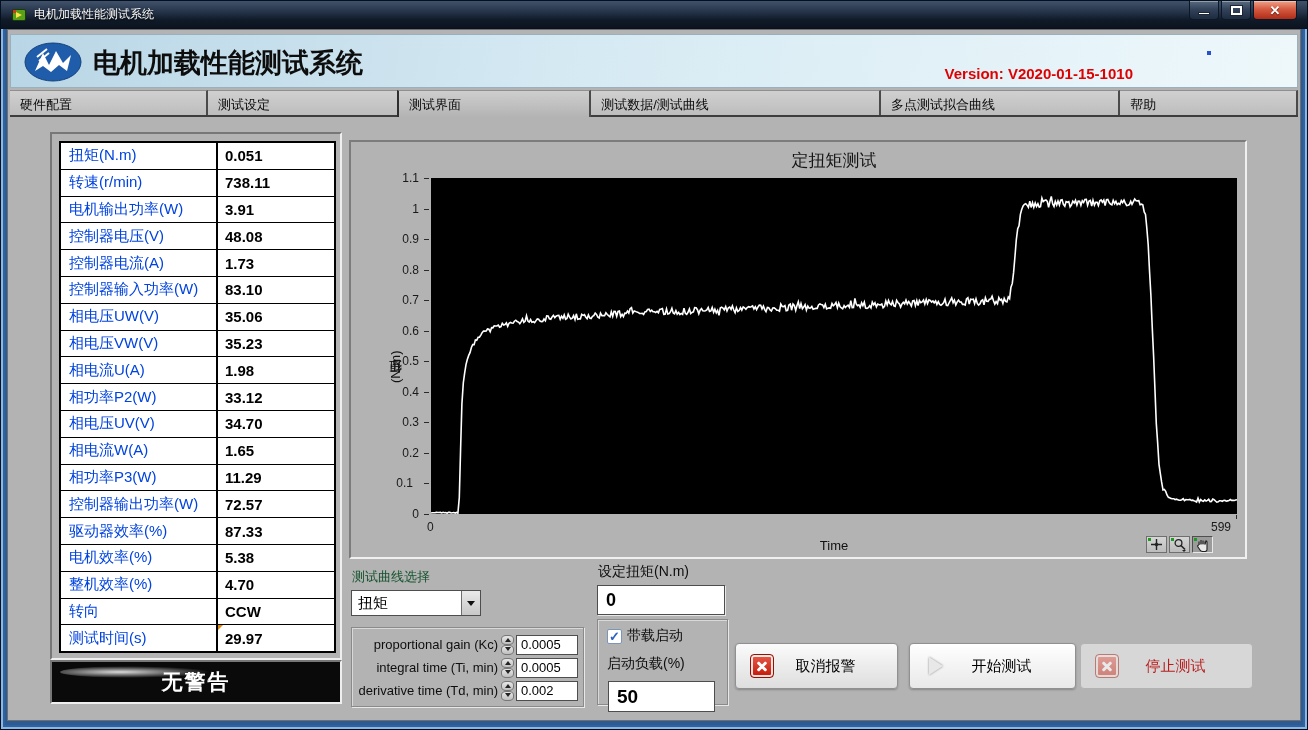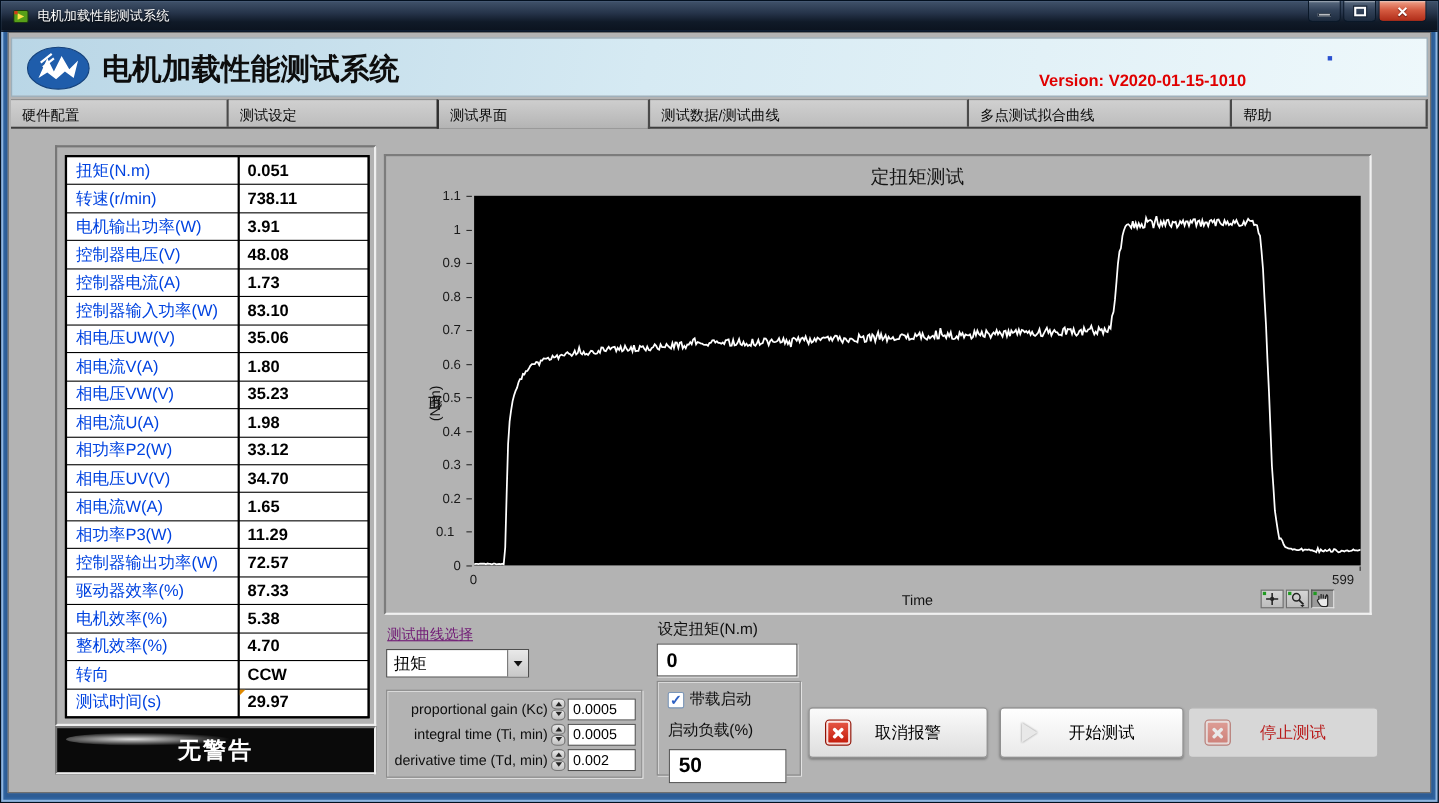--- a/index.html
+++ b/index.html
@@ -79,21 +79,21 @@
   .ylabel { position:absolute; left:36px; top:150px; writing-mode:vertical-rl; transform:rotate(180deg);
       font-size:13px; color:#111; height:150px; text-align:center; }
   .xlabel { position:absolute; left:80px; width:806px; top:396px; text-align:center; font-size:13px; color:#111; }
   .palette { position:absolute; right:32px; bottom:4px; display:flex; }
   .ptool { width:21px; height:17px; border:1px solid #6f6f6f; background:linear-gradient(#d6d6d6,#bcbcbc);
       margin-left:2px; display:flex; align-items:center; justify-content:center; cursor:pointer; position:relative; }
   .ptool.pressed { background:#9b9b9b; border-color:#4f4f4f #e8e8e8 #e8e8e8 #4f4f4f; }
   .pdot { position:absolute; left:1px; top:1px; width:3px; height:3px; background:#1f9b1f; }
 
   
-  .lbl13 { position:absolute; font-size:13px; color:#701a75;text-decoration:underline; }
+  .lbl13 { position:absolute; font-size:13px; color:#14532d; }
   .lbl14 { position:absolute; font-size:14px; color:#0e0e0e; }
 
   .combo { position:absolute; left:343px; top:560px; width:130px; height:26px; display:flex;
       border:1px solid #4e4e4e; background:#fff; }
   .combo-field { flex:1; font-size:15px; color:#000; padding:3px 0 0 6px; cursor:pointer; }
   .combo-btn { width:19px; background:linear-gradient(#e9e9e9,#c8c8c8); border-left:1px solid #6e6e6e;
       display:flex; align-items:center; justify-content:center; cursor:pointer; }
   .arr-down { width:0; height:0; border:4px solid transparent; border-top:5px solid #111; margin-top:4px; }
 
   .pid-frame { position:absolute; left:343px; top:597px; width:233px; height:80px;
@@ -212,24 +212,20 @@
             <div class="mcell-l">控制器电流(A)</div>
             <div class="mcell-v">1.73</div>
           </div>
           <div class="mrow">
             <div class="mcell-l">控制器输入功率(W)</div>
             <div class="mcell-v">83.10</div>
           </div>
           <div class="mrow">
             <div class="mcell-l">相电压UW(V)</div>
             <div class="mcell-v">35.06</div>
-          </div>
-          <div class="mrow">
-            <div class="mcell-l">相电流V(A)</div>
-            <div class="mcell-v">1.80</div>
           </div>
           <div class="mrow">
             <div class="mcell-l">相电压VW(V)</div>
             <div class="mcell-v">35.23</div>
           </div>
           <div class="mrow">
             <div class="mcell-l">相电流U(A)</div>
             <div class="mcell-v">1.98</div>
           </div>
           <div class="mrow">

